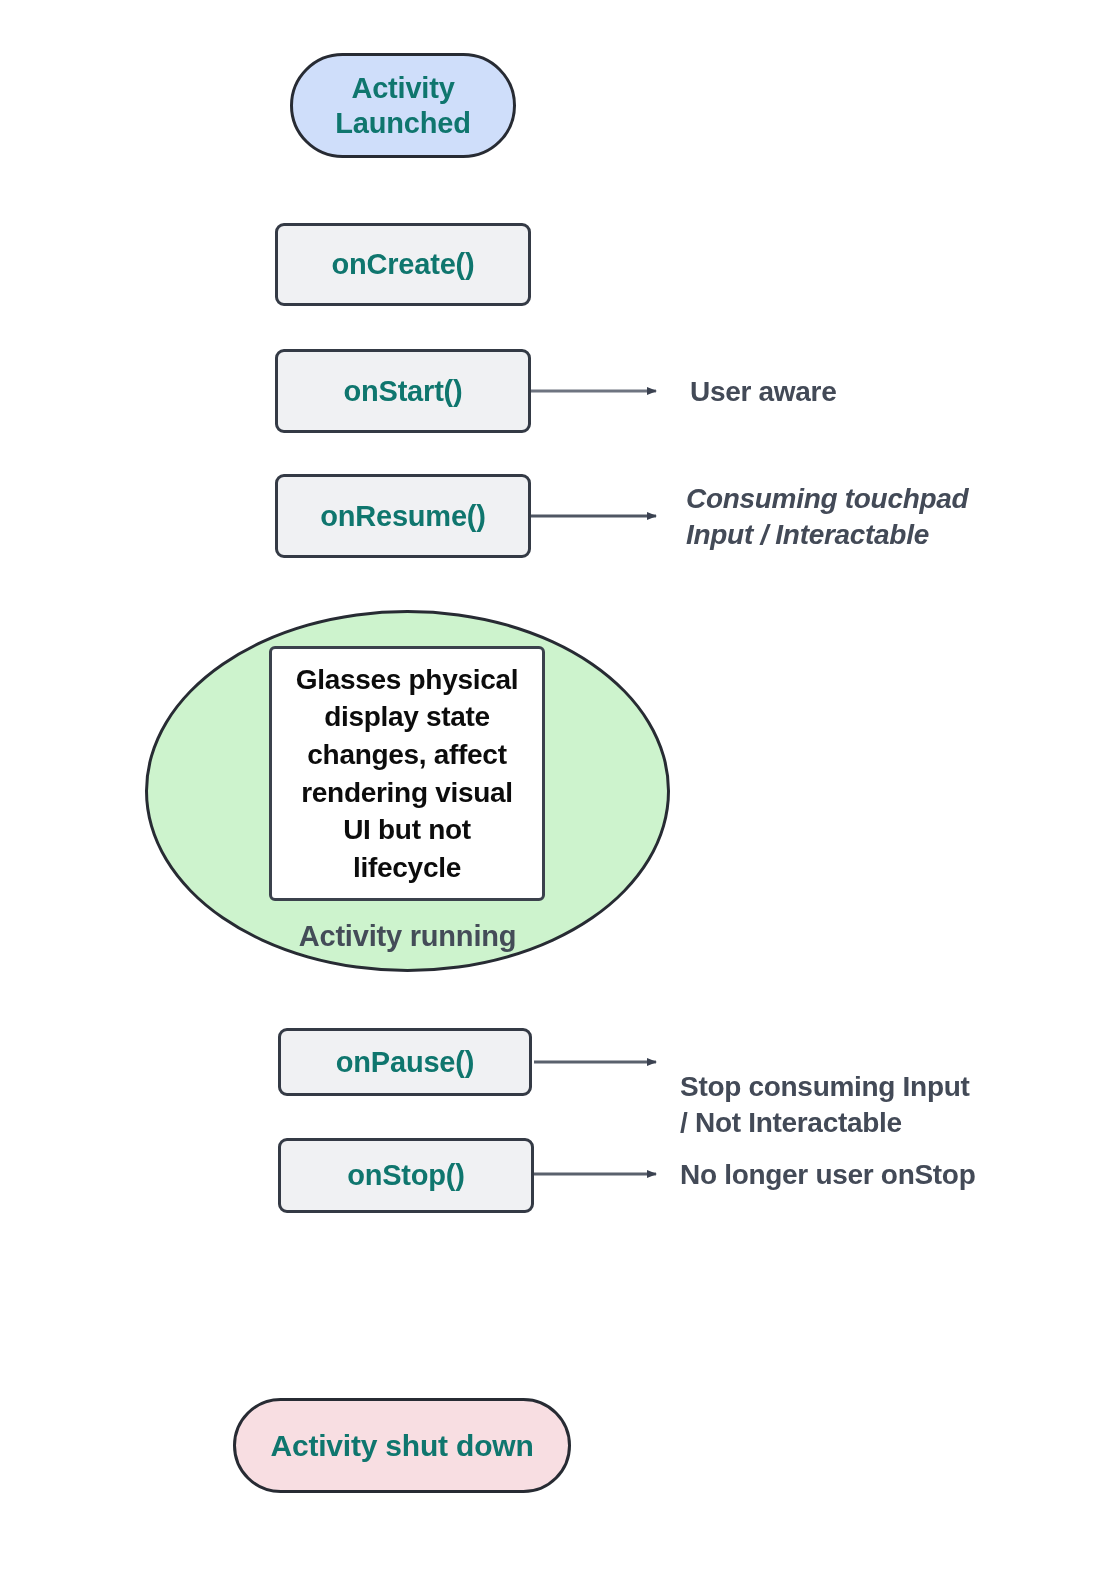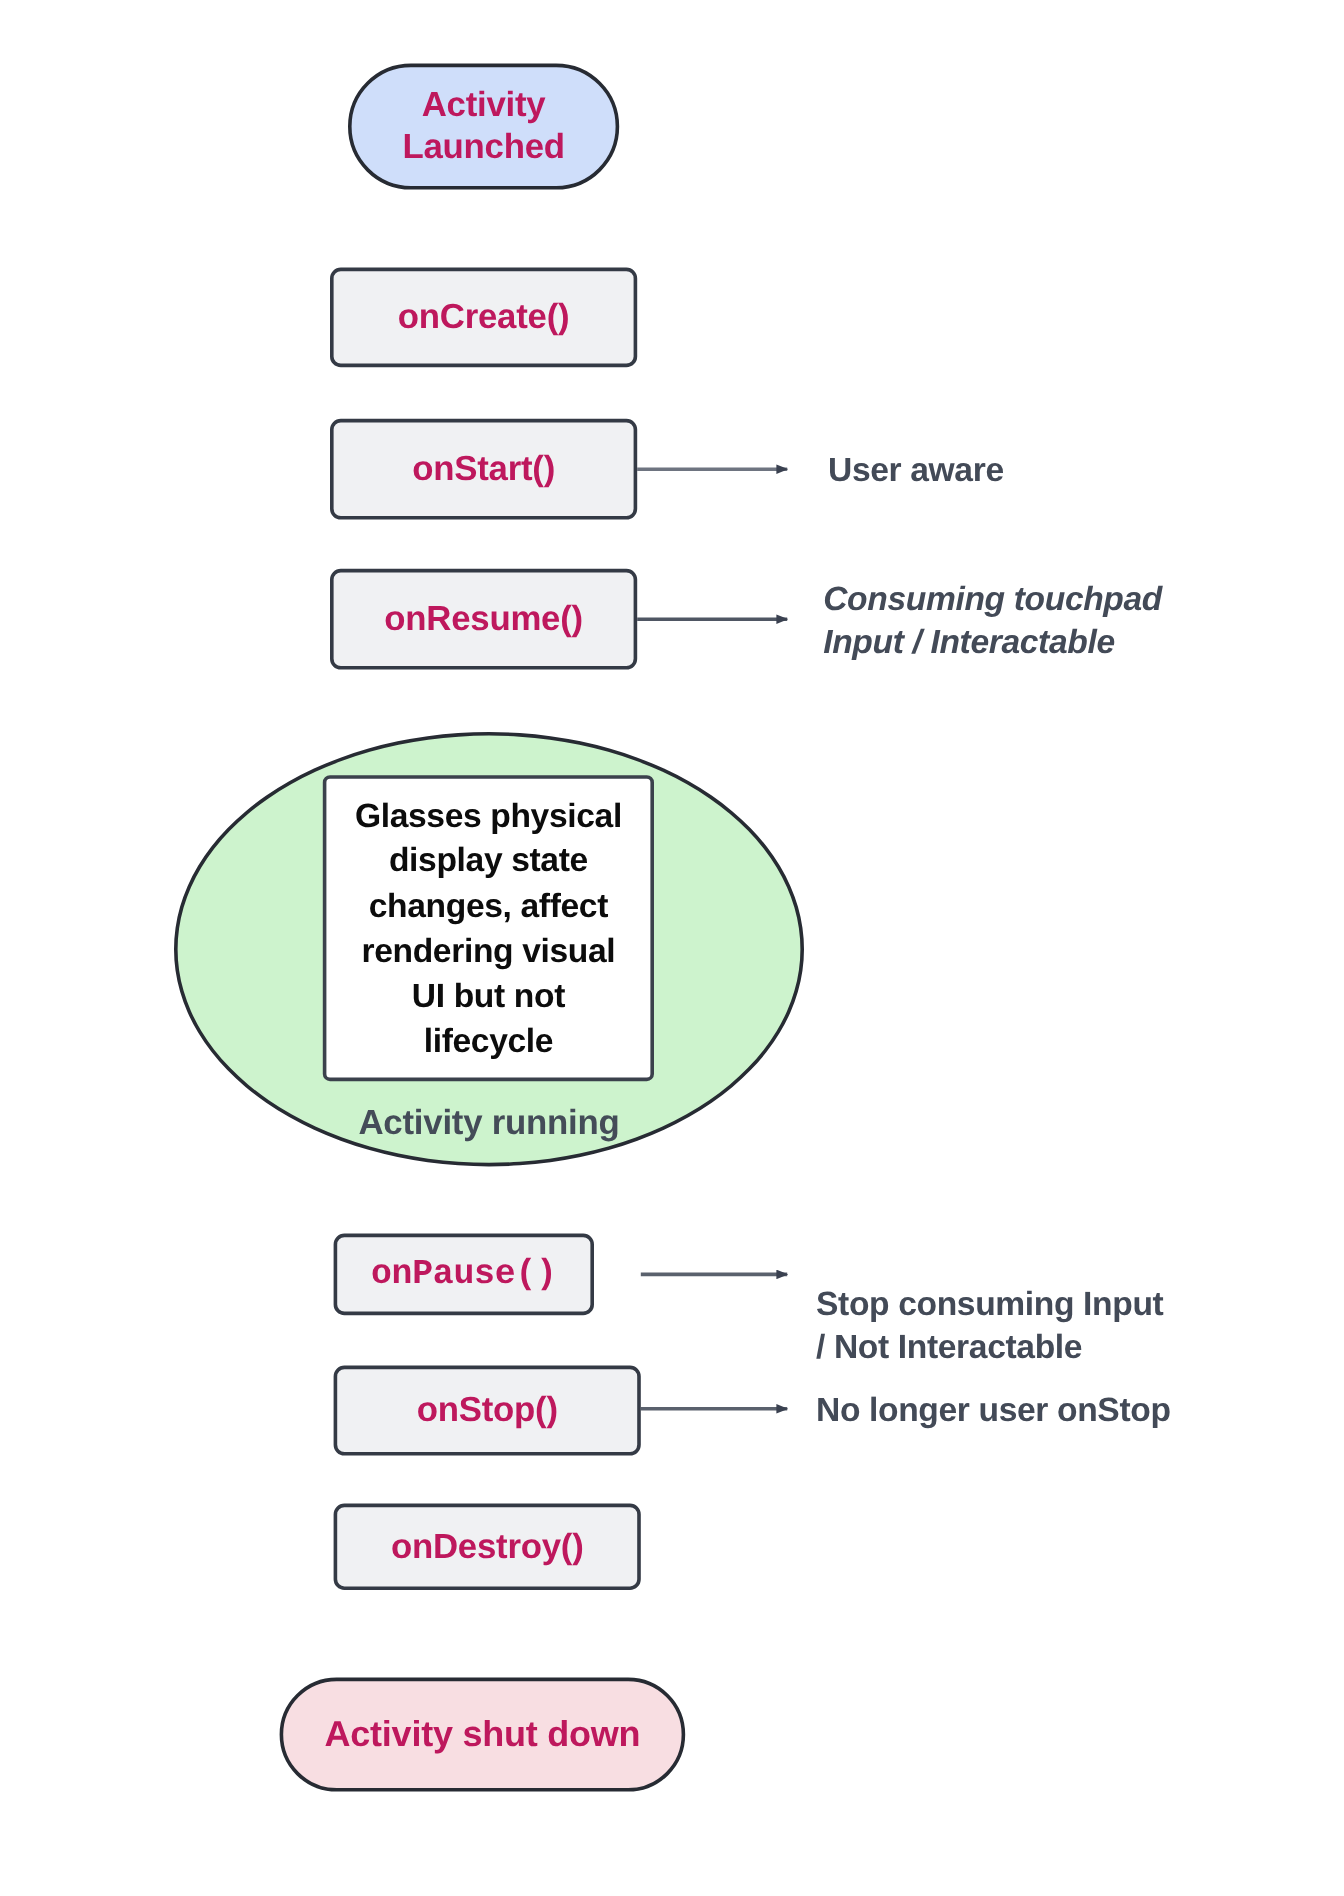--- a/index.html
+++ b/index.html
@@ -23,21 +23,21 @@
     height: 1580px;
   }
 
   .node {
     position: absolute;
     box-sizing: border-box;
     display: flex;
     align-items: center;
     justify-content: center;
     text-align: center;
-    color: #be185d;
+    color: #0f766e;
     font-weight: bold;
     line-height: 1.18;
     letter-spacing: -0.2px;
   }
 
   
   .pill {
     border: 3px solid #272b33;
     border-radius: 999px;
   }
@@ -61,21 +61,21 @@
   
   .mbox {
     background: #f0f1f3;
     border: 3px solid #343a45;
     border-radius: 9px;
     font-size: 29px;
   }
   .mbox-create  { left: 275px; top: 223px;  width: 256px; height: 83px; }
   .mbox-start   { left: 275px; top: 349px;  width: 256px; height: 84px; }
   .mbox-resume  { left: 275px; top: 474px;  width: 256px; height: 84px; }
-  .mbox-pause   { left: 278px; top: 1028px; width: 217px; height: 68px; font-family: Liberation Mono, monospace; }
+  .mbox-pause   { left: 278px; top: 1028px; width: 254px; height: 68px; }
   .mbox-stop    { left: 278px; top: 1138px; width: 256px; height: 75px; }
   .mbox-destroy { left: 278px; top: 1253px; width: 256px; height: 72px; }
 
   
   .running-ellipse {
     position: absolute;
     left: 145px;
     top: 610px;
     width: 525px;
     height: 362px;
@@ -197,23 +197,20 @@
   <div class="running-label">Activity running</div>
 
   <div class="node mbox mbox-pause">
     <span>onPause()</span>
   </div>
 
   <div class="node mbox mbox-stop">
     <span>onStop()</span>
   </div>
 
-  <div class="node mbox mbox-destroy">
-    <span>onDestroy()</span>
-  </div>
 
   <div class="node pill pill-end">
     <span>Activity shut down</span>
   </div>
 
   <div class="side-label lbl-aware" style="white-space:pre-line;">User aware</div>
   <div class="side-label lbl-consuming" style="white-space:pre-line;font-style:italic;">Consuming touchpad
 Input / Interactable</div>
   <div class="side-label lbl-stop" style="white-space:pre-line;">Stop consuming Input
 / Not Interactable</div>

